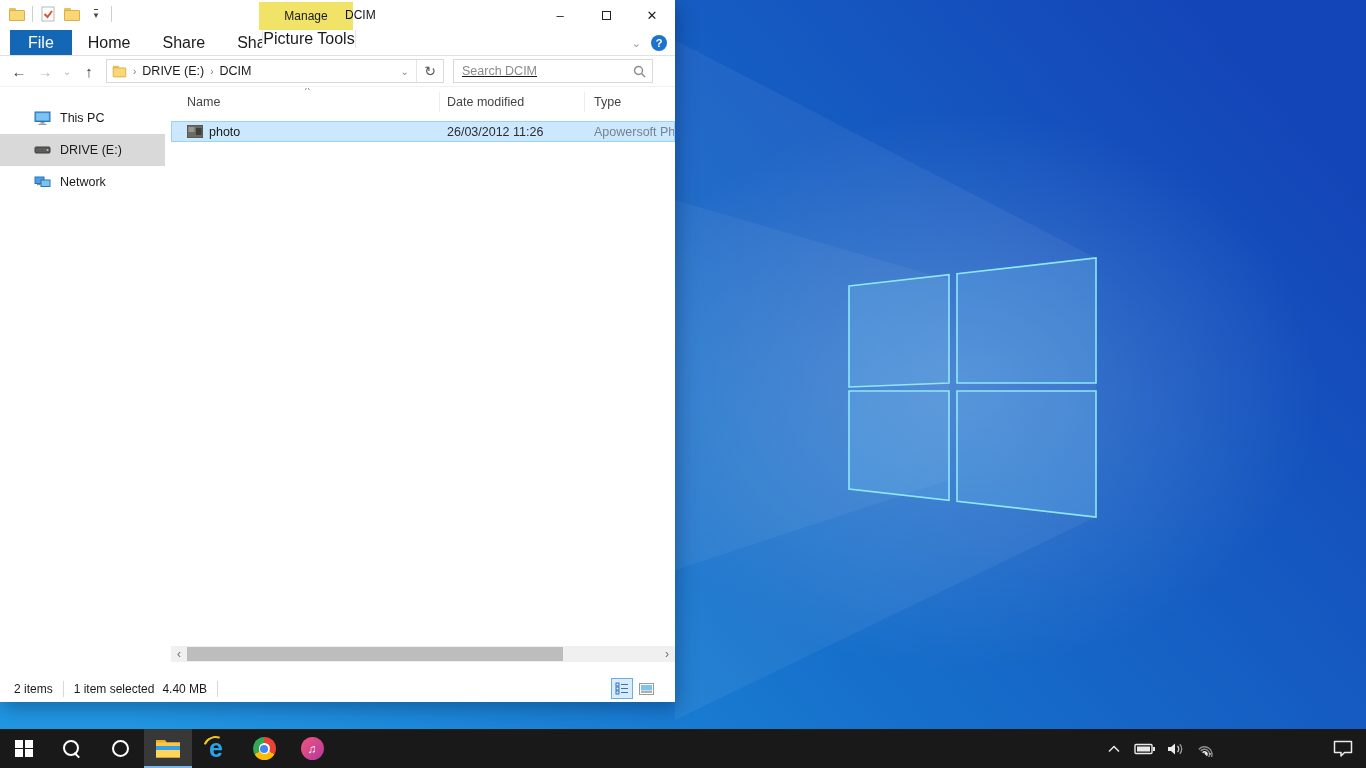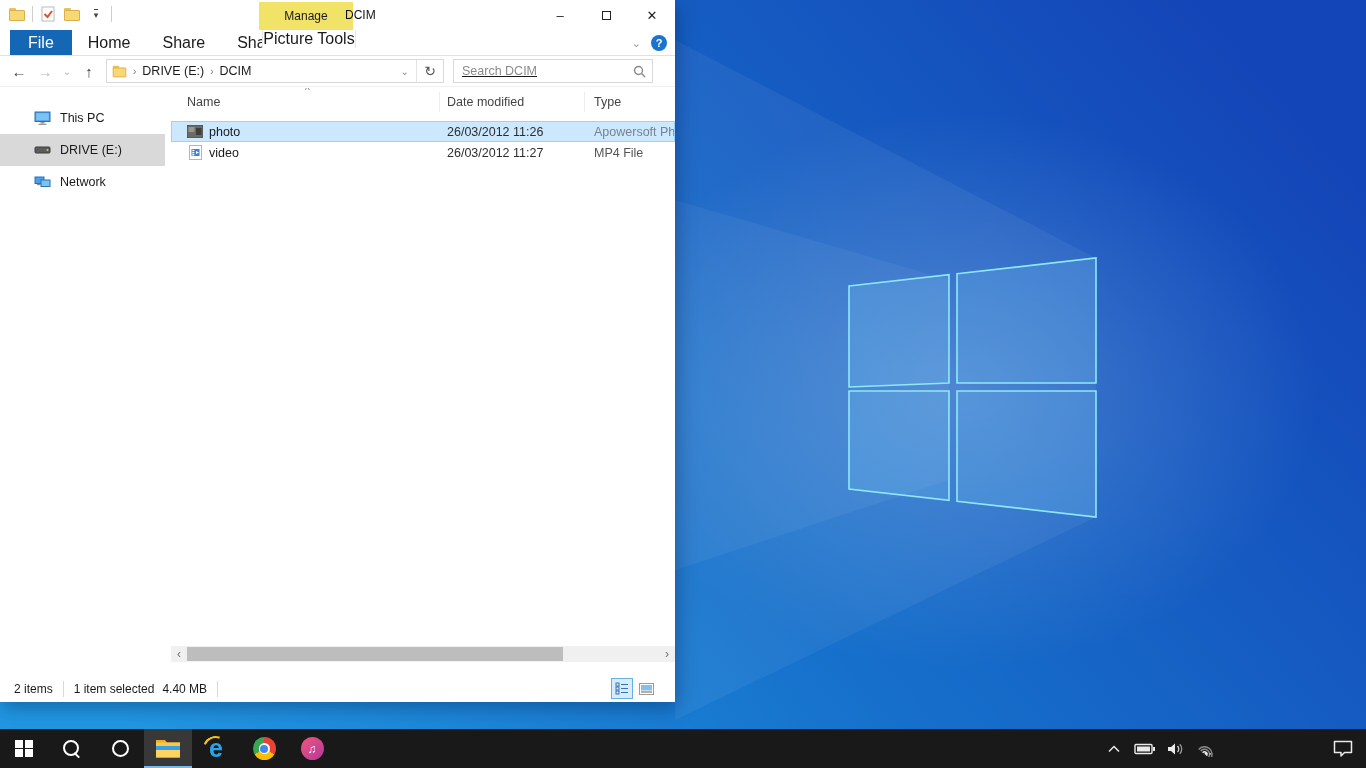--- a/index.html
+++ b/index.html
@@ -281,37 +281,20 @@
                   <rect x="0" y="0" width="16" height="13" fill="#6b6b66" stroke="#4a4a46"></rect>
                   <rect x="1.5" y="2" width="6" height="5" fill="#9a968c"></rect>
                   <rect x="9" y="3" width="5.5" height="7" fill="#3e3e3a"></rect>
                 </svg>
             </span>
             <span>photo</span>
           </span>
           <span class="fcell-date">26/03/2012 11:26</span>
           <span class="fcell-type" style="color:#77838f;">Apowersoft Pho</span>
         </div>
-        <div class="frow">
-          <span class="fcell-name">
-            <span class="file-icon">
-              <svg width="13" height="15" viewBox="0 0 13 15">
-                  <rect x="0.5" y="0.5" width="12" height="14" fill="#fff" stroke="#b5b5b5"></rect>
-                  <rect x="2.5" y="4" width="8" height="7" fill="#3f7fd6"></rect>
-                  <rect x="3.3" y="4.8" width="2" height="1.4" fill="#fff"></rect>
-                  <rect x="3.3" y="7" width="2" height="1.4" fill="#fff"></rect>
-                  <rect x="3.3" y="9.1" width="2" height="1.4" fill="#fff"></rect>
-                  <polygon points="7,6 10,7.5 7,9" fill="#fff"></polygon>
-                </svg>
-            </span>
-            <span>video</span>
-          </span>
-          <span class="fcell-date">26/03/2012 11:27</span>
-          <span class="fcell-type">MP4 File</span>
-        </div>
       </div>
     </div>
   </div>
 
   <div class="hscroll">
     <span class="scroll-arrow">‹</span>
     <span class="scroll-track">
       <span class="scroll-thumb"></span>
     </span>
     <span class="scroll-arrow">›</span>

